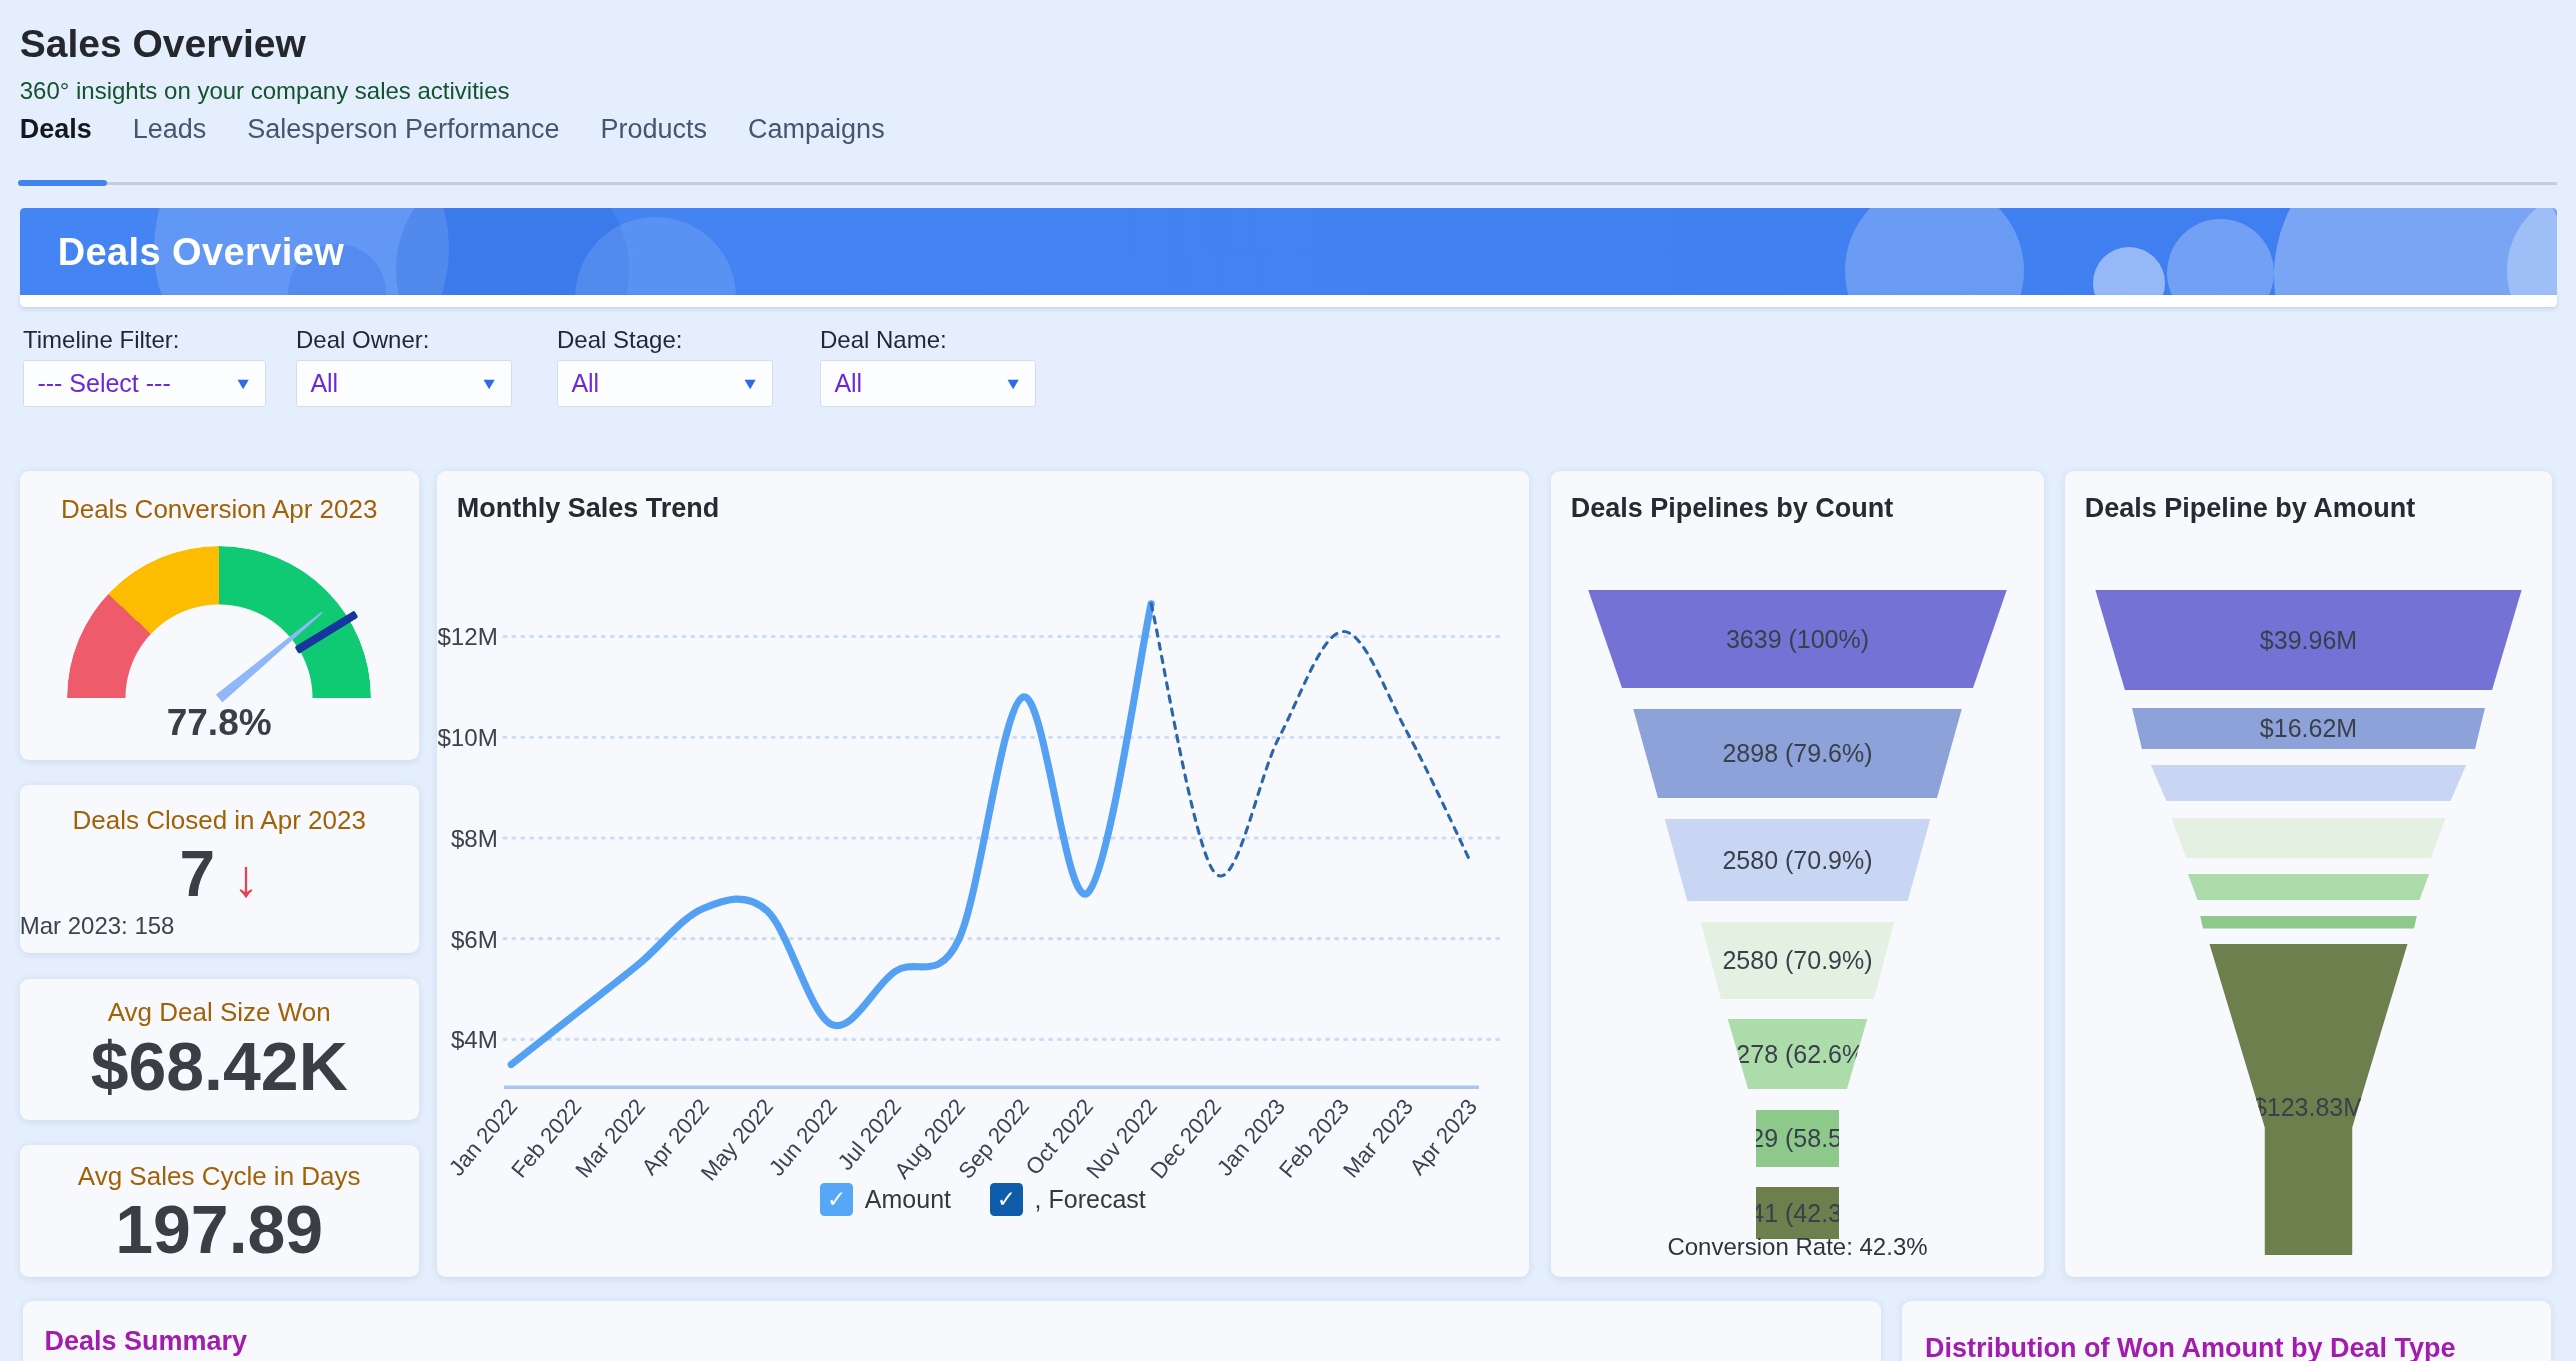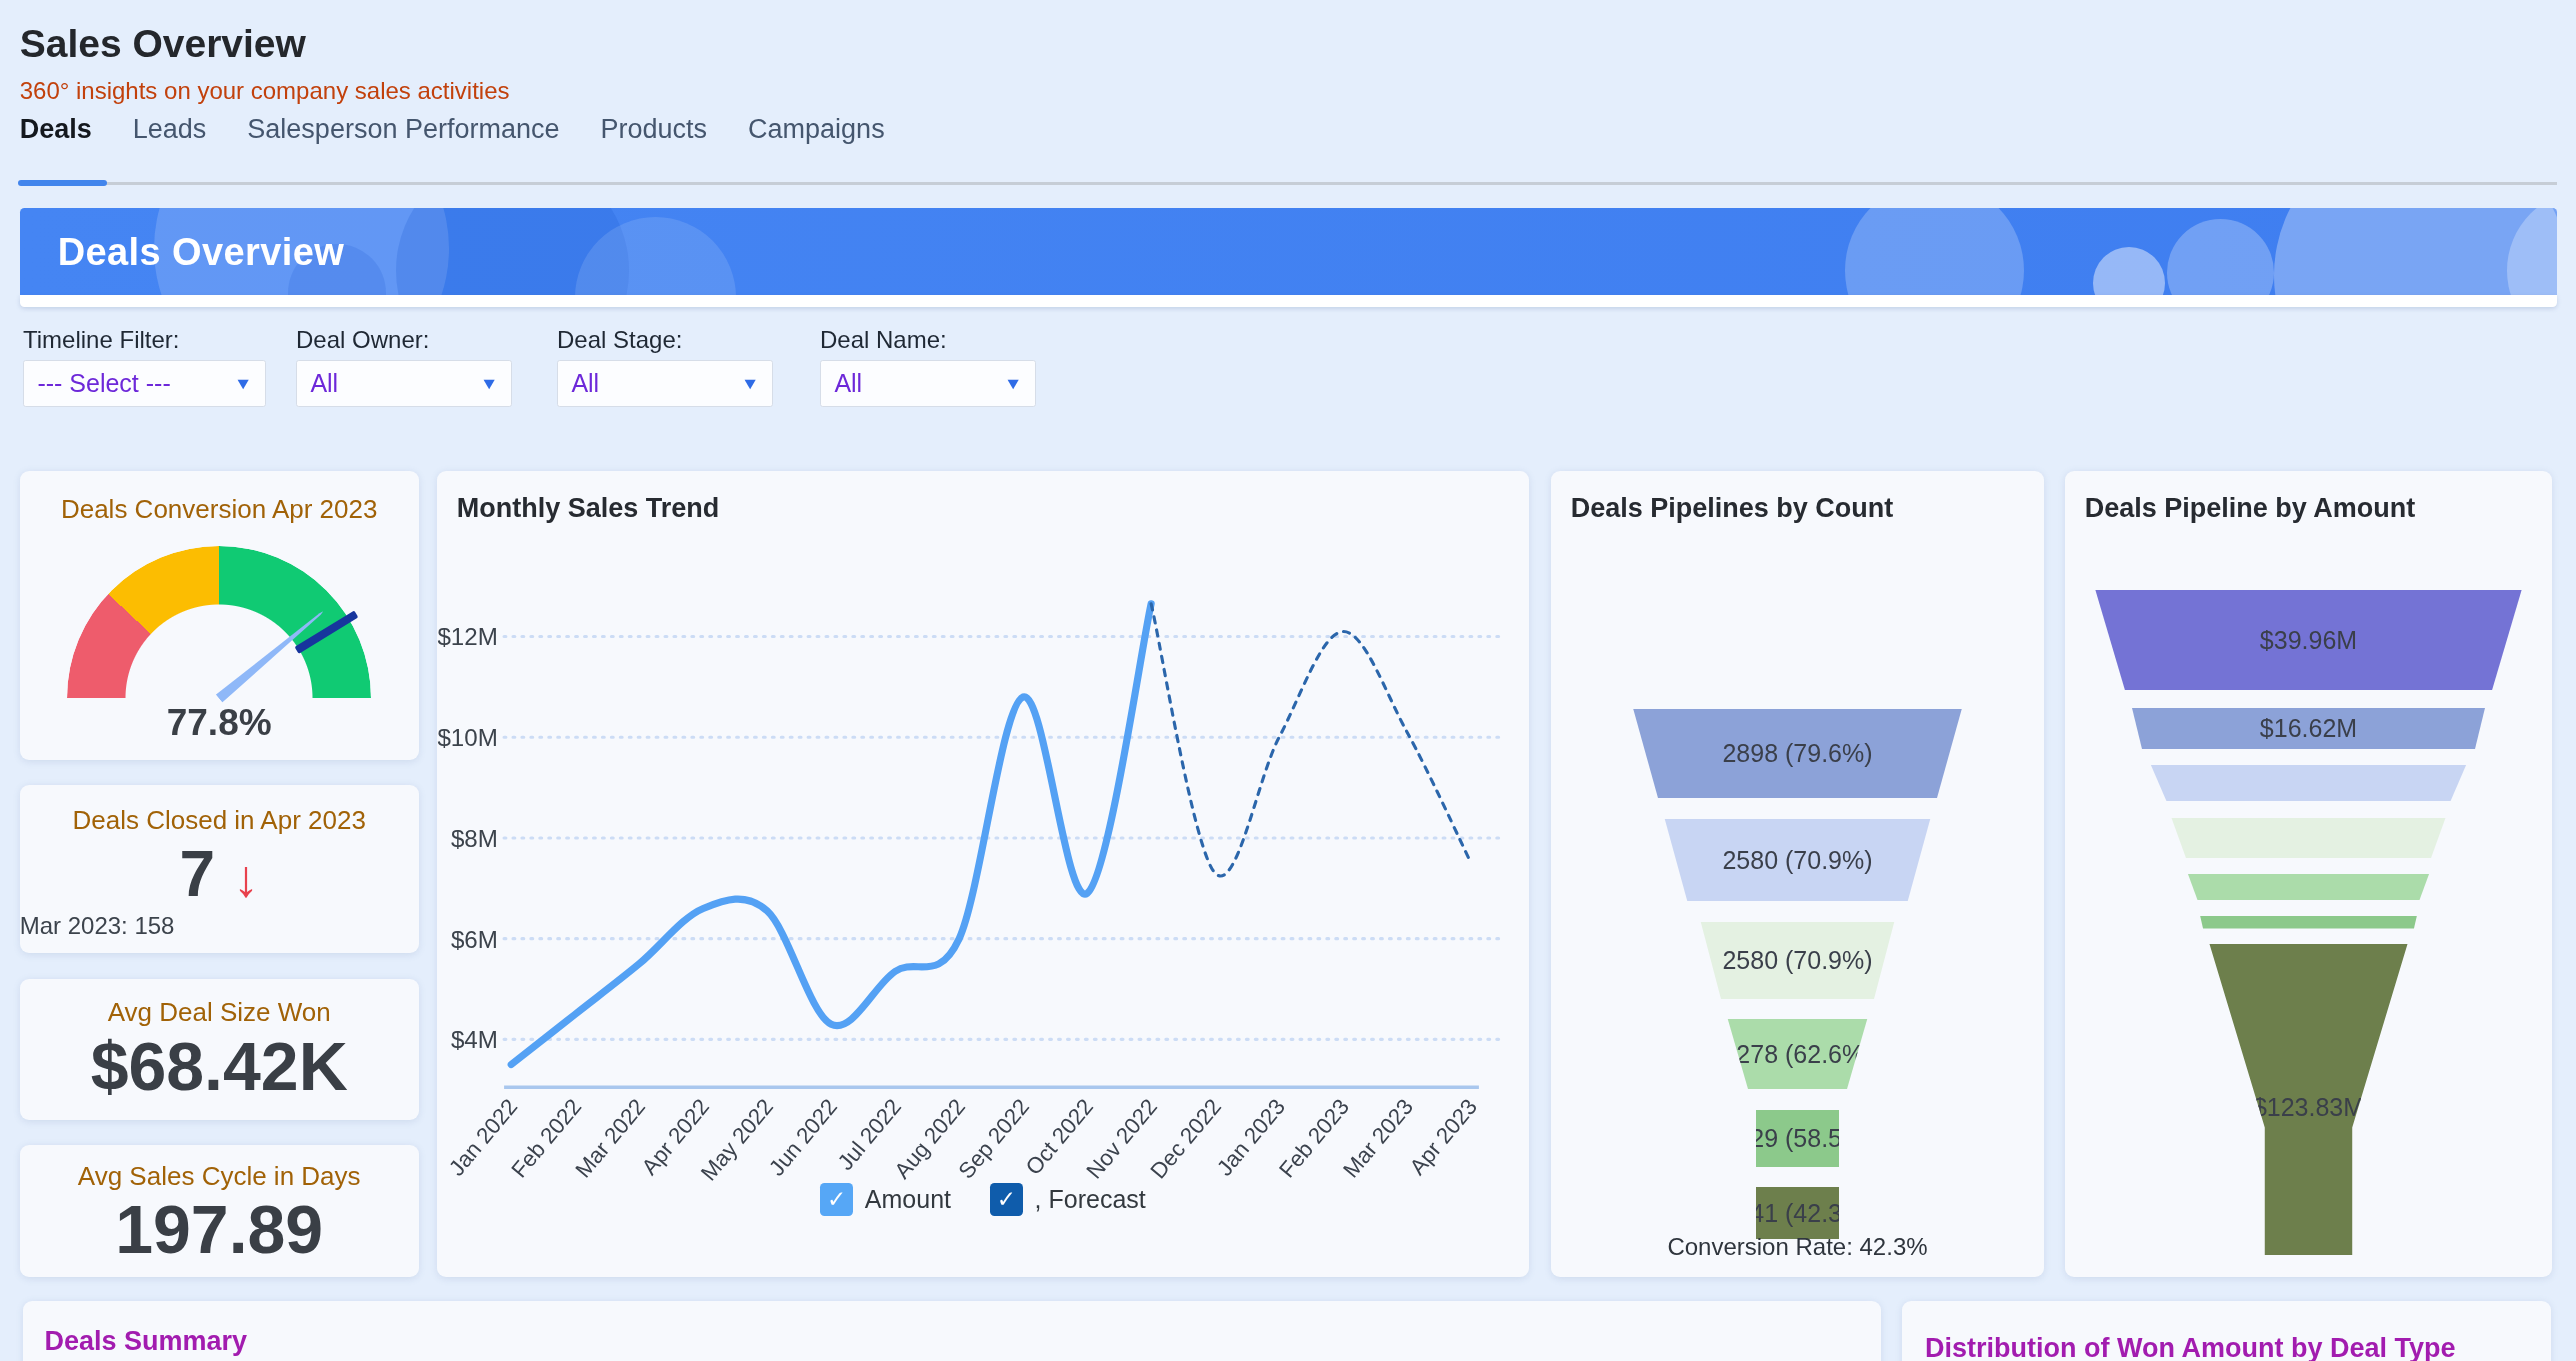--- a/index.html
+++ b/index.html
@@ -3,21 +3,21 @@
 <meta charset="utf-8">
 <style>
   html,body{margin:0;padding:0;width:2576px;height:1361px;overflow:hidden;
     font-family:"Liberation Sans",sans-serif;background:#e4eefc;position:relative;}
   *{box-sizing:border-box;}
   .abs{position:absolute;}
   .card{position:absolute;background:#f7f9fd;border-radius:9px;
     box-shadow:0 1.8px 7.2px rgba(100,125,170,0.16);}
   
   .page-title{left:19.7px;top:21.5px;font-size:39px;font-weight:700;color:#24272c;}
-  .page-sub{left:19.7px;top:77px;font-size:24px;color:#c2410c;}
+  .page-sub{left:19.7px;top:77px;font-size:24px;color:#14532d;}
   
   .tabs{left:19.7px;top:114px;display:flex;column-gap:41px;}
   .tab{font-size:27px;color:#45566e;padding-bottom:19.7px;cursor:pointer;white-space:nowrap;}
   .tab.active{color:#14181e;font-weight:700;}
   .tabline{left:19.7px;top:182px;width:2537px;height:2.7px;background:#c6cdd6;}
   .tabline-active{left:18px;top:180px;width:89px;height:6.3px;background:#4285ec;border-radius:3.6px;z-index:2;}
   
   .banner{left:19.7px;top:208px;width:2537px;height:88px;border-radius:4.5px 4.5px 0 0;
     background:linear-gradient(90deg,#4585f3,#3f7ef0);overflow:hidden;}
   .banner-strip{left:19.7px;top:295px;width:2537px;height:11.6px;background:#ffffff;
@@ -187,20 +187,23 @@
     <div class="legend-item">
       <div class="legend-box" id="legend-box-1" style="background: rgb(15, 92, 171);">✓</div>
       <div class="legend-label">, Forecast</div>
     </div>
   </div>
 </div>
 
 <div class="card" style="left:1551px;top:471px;width:493px;height:806px;">
   <div class="chart-title">Deals Pipelines by Count</div>
   <div class="funnel-area" id="funnel-count">
+      <div class="fseg" style="top: 119px; height: 98px; background: rgb(116, 115, 213); clip-path: polygon(3.5% 0px, 96.5% 0px, 89% 100%, 11% 100%);">
+        <span>3639 (100%)</span>
+      </div>
       <div class="fseg" style="top: 238px; height: 89px; background: rgb(140, 162, 216); clip-path: polygon(13.5% 0px, 86.5% 0px, 81% 100%, 19% 100%);">
         <span>2898 (79.6%)</span>
       </div>
       <div class="fseg" style="top: 348px; height: 82px; background: rgb(200, 213, 243); clip-path: polygon(20.5% 0px, 79.5% 0px, 74.5% 100%, 25.5% 100%);">
         <span>2580 (70.9%)</span>
       </div>
       <div class="fseg" style="top: 451px; height: 77px; background: rgb(228, 241, 226); clip-path: polygon(28.5% 0px, 71.5% 0px, 67% 100%, 33% 100%);">
         <span>2580 (70.9%)</span>
       </div>
       <div class="fseg" style="top: 548px; height: 70px; background: rgb(171, 220, 170); clip-path: polygon(34.5% 0px, 65.5% 0px, 61% 100%, 39% 100%);">

